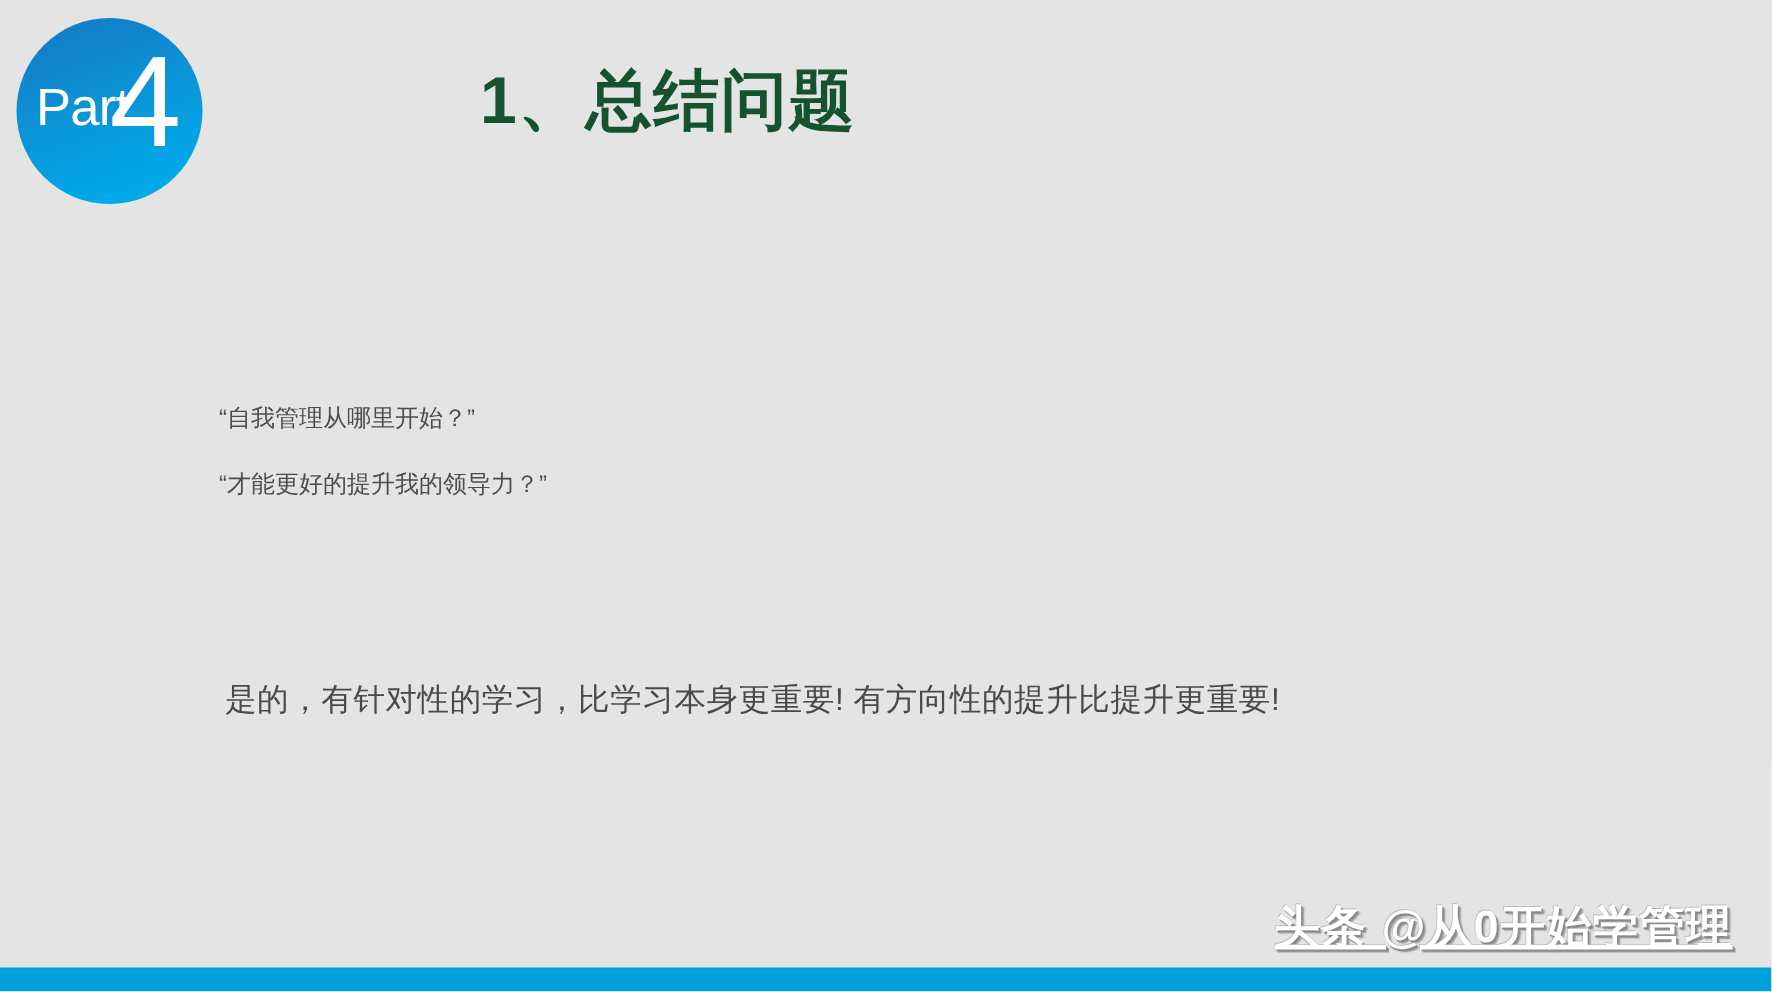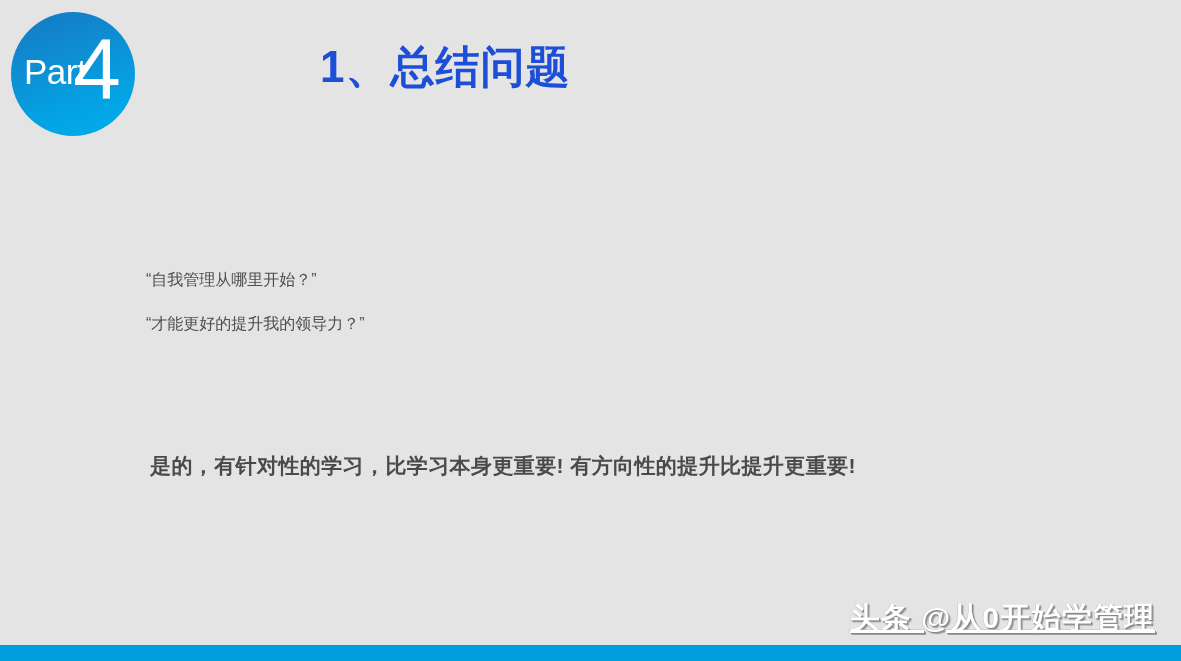--- a/index.html
+++ b/index.html
@@ -54,21 +54,21 @@
     font-family: "Liberation Sans", "DejaVu Sans", sans-serif;
   }
 
   
   .slide-title {
     position: absolute;
     left: 320px;
     top: 38px;
     font-size: 44px;
     font-weight: bold;
-    color: #1d4ed8;
+    color: #14532d;
     letter-spacing: 1px;
     white-space: nowrap;
     font-family: "Liberation Sans", "DejaVu Sans", sans-serif;
   }
 
   
   .quote-block {
     position: absolute;
     left: 146px;
     top: 258px;
@@ -81,21 +81,21 @@
     white-space: nowrap;
     font-family: "Liberation Sans", "DejaVu Sans", sans-serif;
   }
 
   
   .emphasis-line {
     position: absolute;
     left: 150px;
     top: 452px;
     font-size: 21px;
-    font-weight: bold;
+    font-weight: normal;
     color: #4a4a4a;
     letter-spacing: 0.4px;
     white-space: nowrap;
     font-family: "Liberation Sans", "DejaVu Sans", sans-serif;
   }
 
   
   .watermark {
     position: absolute;
     right: 26px;

